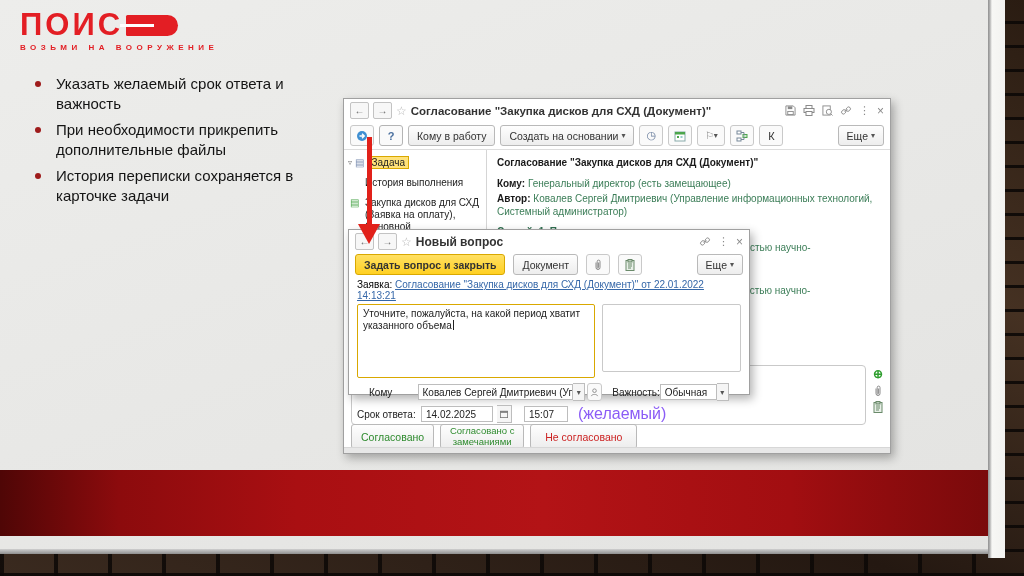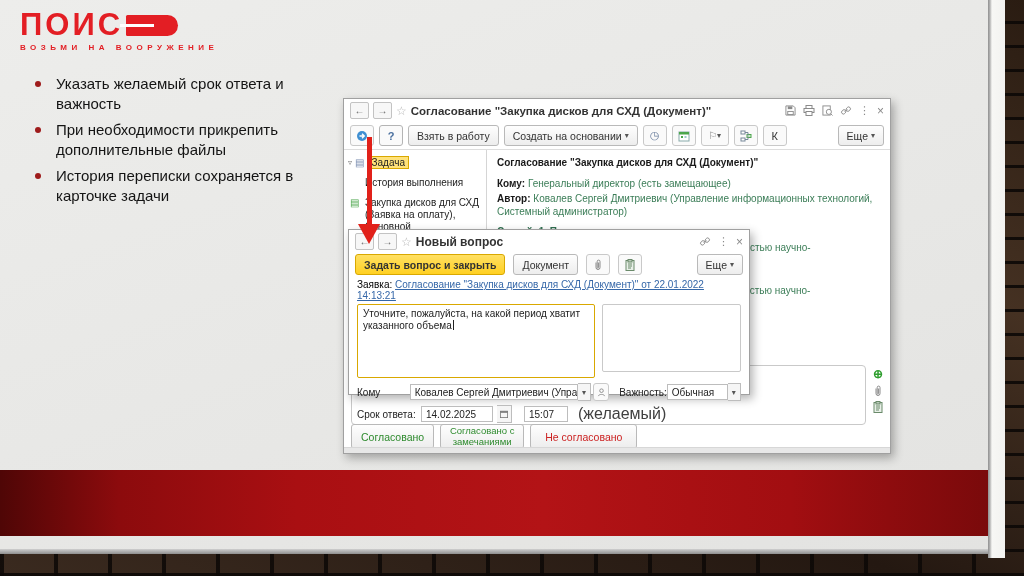--- a/index.html
+++ b/index.html
@@ -137,21 +137,21 @@
       <span class="iconbtn">
           <svg width="12" height="12" viewBox="0 0 12 12">
             <circle cx="6" cy="6" r="5" fill="#3f8fd2"></circle>
             <path d="M3.5 6h4M6 3.8 8.3 6 6 8.2" stroke="#fff" fill="none" stroke-width="1.3"></path>
           </svg>
         </span>
       <span class="iconbtn" style="border-color:#b4b4b4;">
           <span style="font-size:11px;color:#4a6f9e;font-weight:700;">?</span>
         </span>
       <span class="btn">
-          <span>Взять в работу</span>
+          <span>Кому в работу</span>
         </span>
       <span class="btn">
           <span>Создать на основании</span>
           <span class="dd">▾</span>
         </span>
       <span class="iconbtn">
           <span style="font-size:11px;color:#6b7f9e;">◷</span>
         </span>
       <span class="iconbtn">
           <svg width="12" height="12" viewBox="0 0 12 12">
@@ -289,21 +289,21 @@
         </span>
     </div>
     <div style="padding:1px 8px 3px;font-size:10px;">
       <span>Заявка:</span>
       <span class="blink">Согласование "Закупка дисков для СХД (Документ)" от 22.01.2022 14:13:21</span>
     </div>
     <div style="display:flex;gap:7px;padding:0 8px;">
       <div style="flex:1.65;height:66px;border:1px solid #d9a800;border-radius:2px;padding:3px 5px;font-size:10px;line-height:12px;color:#222;"><span>Уточните, пожалуйста, на какой период хватит указанного объема</span><span class="caret"></span></div>
       <div style="flex:1;height:66px;border:1px solid #c9c9c9;border-radius:2px;"></div>
     </div>
-    <div class="flex" style="padding:5px 8px 0;gap:0;">
+    <div class="flex" style="padding:5px 20px 0;gap:0;">
       <label class="l" style="width:60px;">Кому</label>
       <span class="field" style="width:180px;">
           <span>Ковалев Сергей Дмитриевич (Управление информацион</span>
         </span>
       <span class="fieldbtn" style="height:16px;">
           <span class="dd">▾</span>
         </span>
       <span class="iconbtn" style="width:16px;height:16px;margin-left:2px;">
           <svg width="9" height="9" viewBox="0 0 10 10">
             <circle cx="5" cy="3" r="2" fill="none" stroke="#8a8a8a"></circle>
@@ -325,20 +325,20 @@
         </span>
       <span class="fieldbtn" style="height:16px;">
           <svg width="8" height="8" viewBox="0 0 10 10">
             <rect x="0.5" y="1.5" width="9" height="8" fill="none" stroke="#777"></rect>
             <rect x="0.5" y="1.5" width="9" height="2" fill="#777"></rect>
           </svg>
         </span>
       <span class="field" style="width:34px;margin-left:8px;">
           <span>15:07</span>
         </span>
-      <span class="l" style="color:#404040;margin-left:6px;text-align:center;">(желаемый)</span>
+      <span class="l" style="color:#8b5cf6;margin-left:6px;text-align:center;">(желаемый)</span>
     </div>
   </div>
 
   <div class="arrow-line"></div>
   <div class="arrow-head"></div>
 
 </div>
 
 </body></html>

